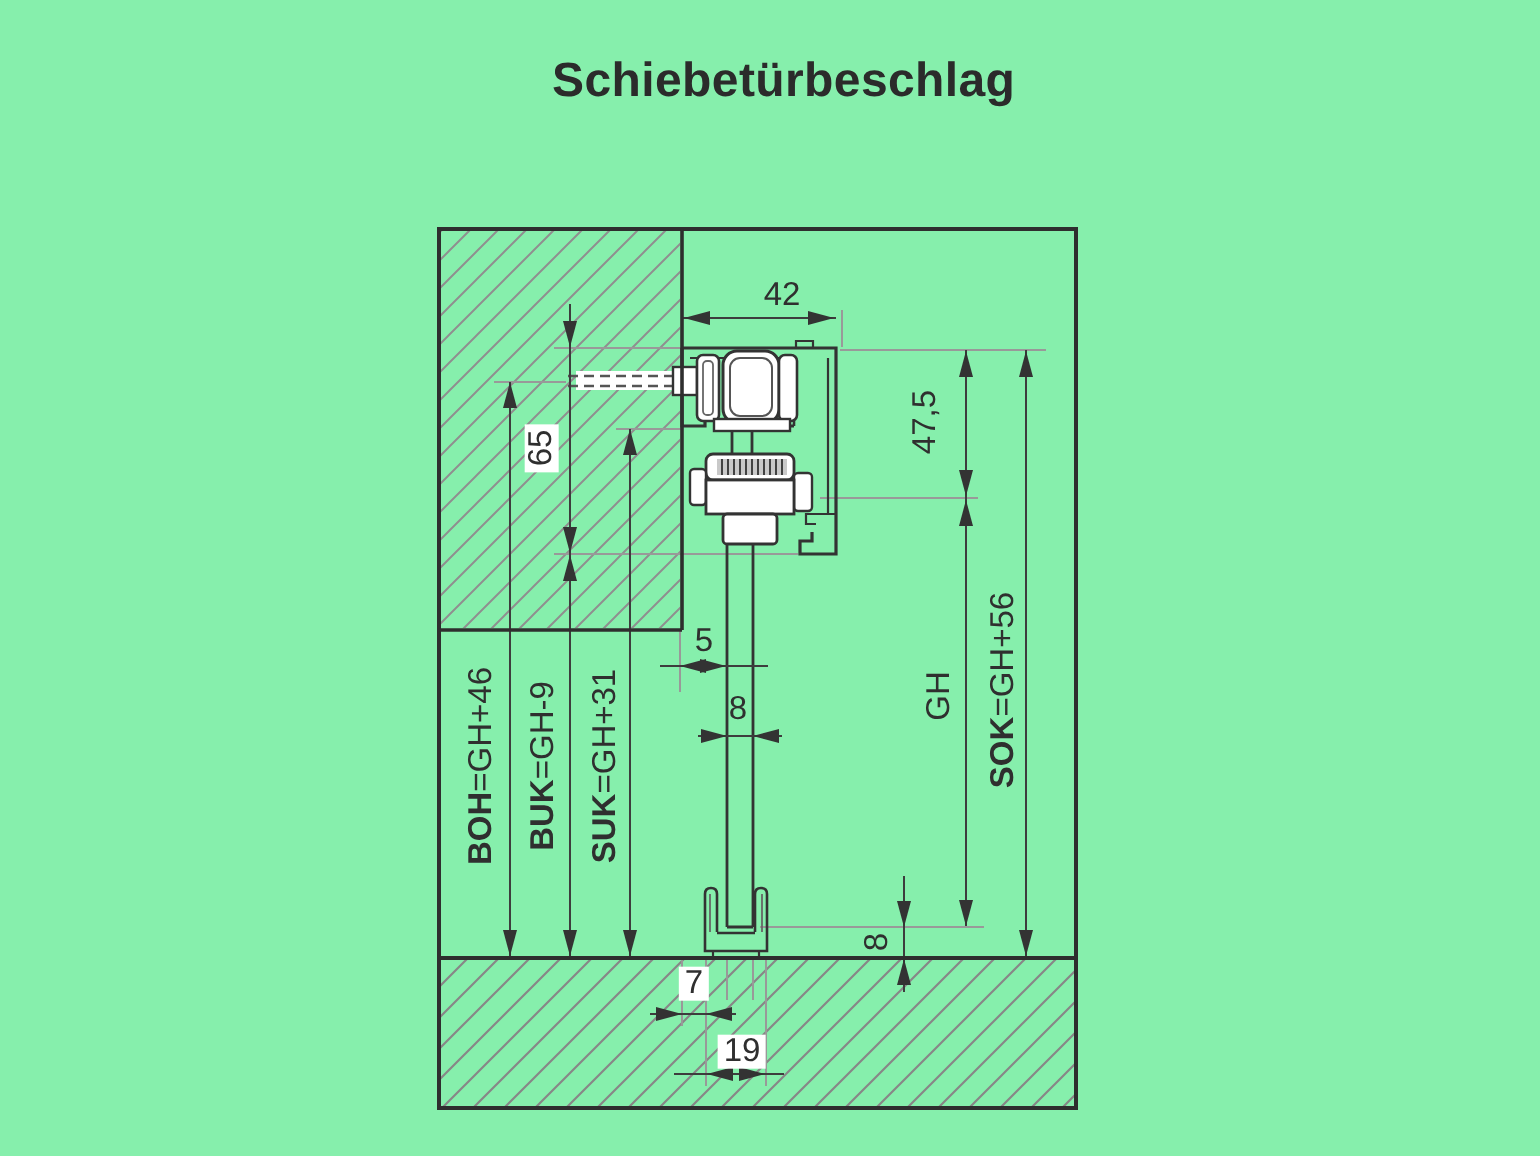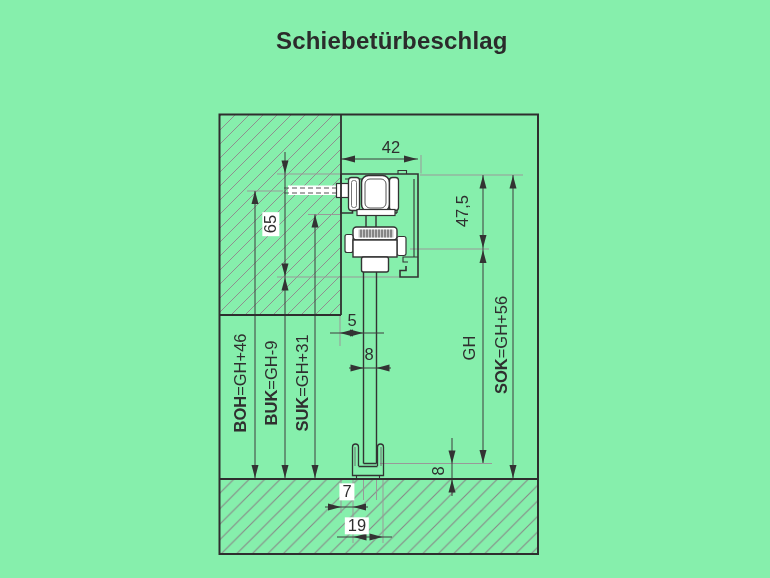--- a/index.html
+++ b/index.html
@@ -153,15 +153,15 @@
   <div class="dim rot" style="left:463px;top:211px">47,5</div>
   <div class="dim" style="left:352px;top:321px">5</div>
   <div class="dim" style="left:369px;top:355px">8</div>
   <div class="dim rot" style="left:470px;top:348px">GH</div>
   <div class="dim rot" style="left:502px;top:345px"><span class="b">SOK</span><span>=GH+56</span></div>
   <div class="dim rot" style="left:241px;top:383px"><span class="b">BOH</span><span>=GH+46</span></div>
   <div class="dim rot" style="left:272px;top:383px"><span class="b">BUK</span><span>=GH-9</span></div>
   <div class="dim rot" style="left:303px;top:383px"><span class="b">SUK</span><span>=GH+31</span></div>
   <div class="dim rot" style="left:439px;top:471px">8</div>
   <div class="dim wbg" style="left:347px;top:492px">7</div>
-  <div class="dim wbg" style="left:357px;top:526px">19</div>
+  <div class="dim wbg" style="left:371px;top:526px">19</div>
 
 </div>
 
 </body></html>

